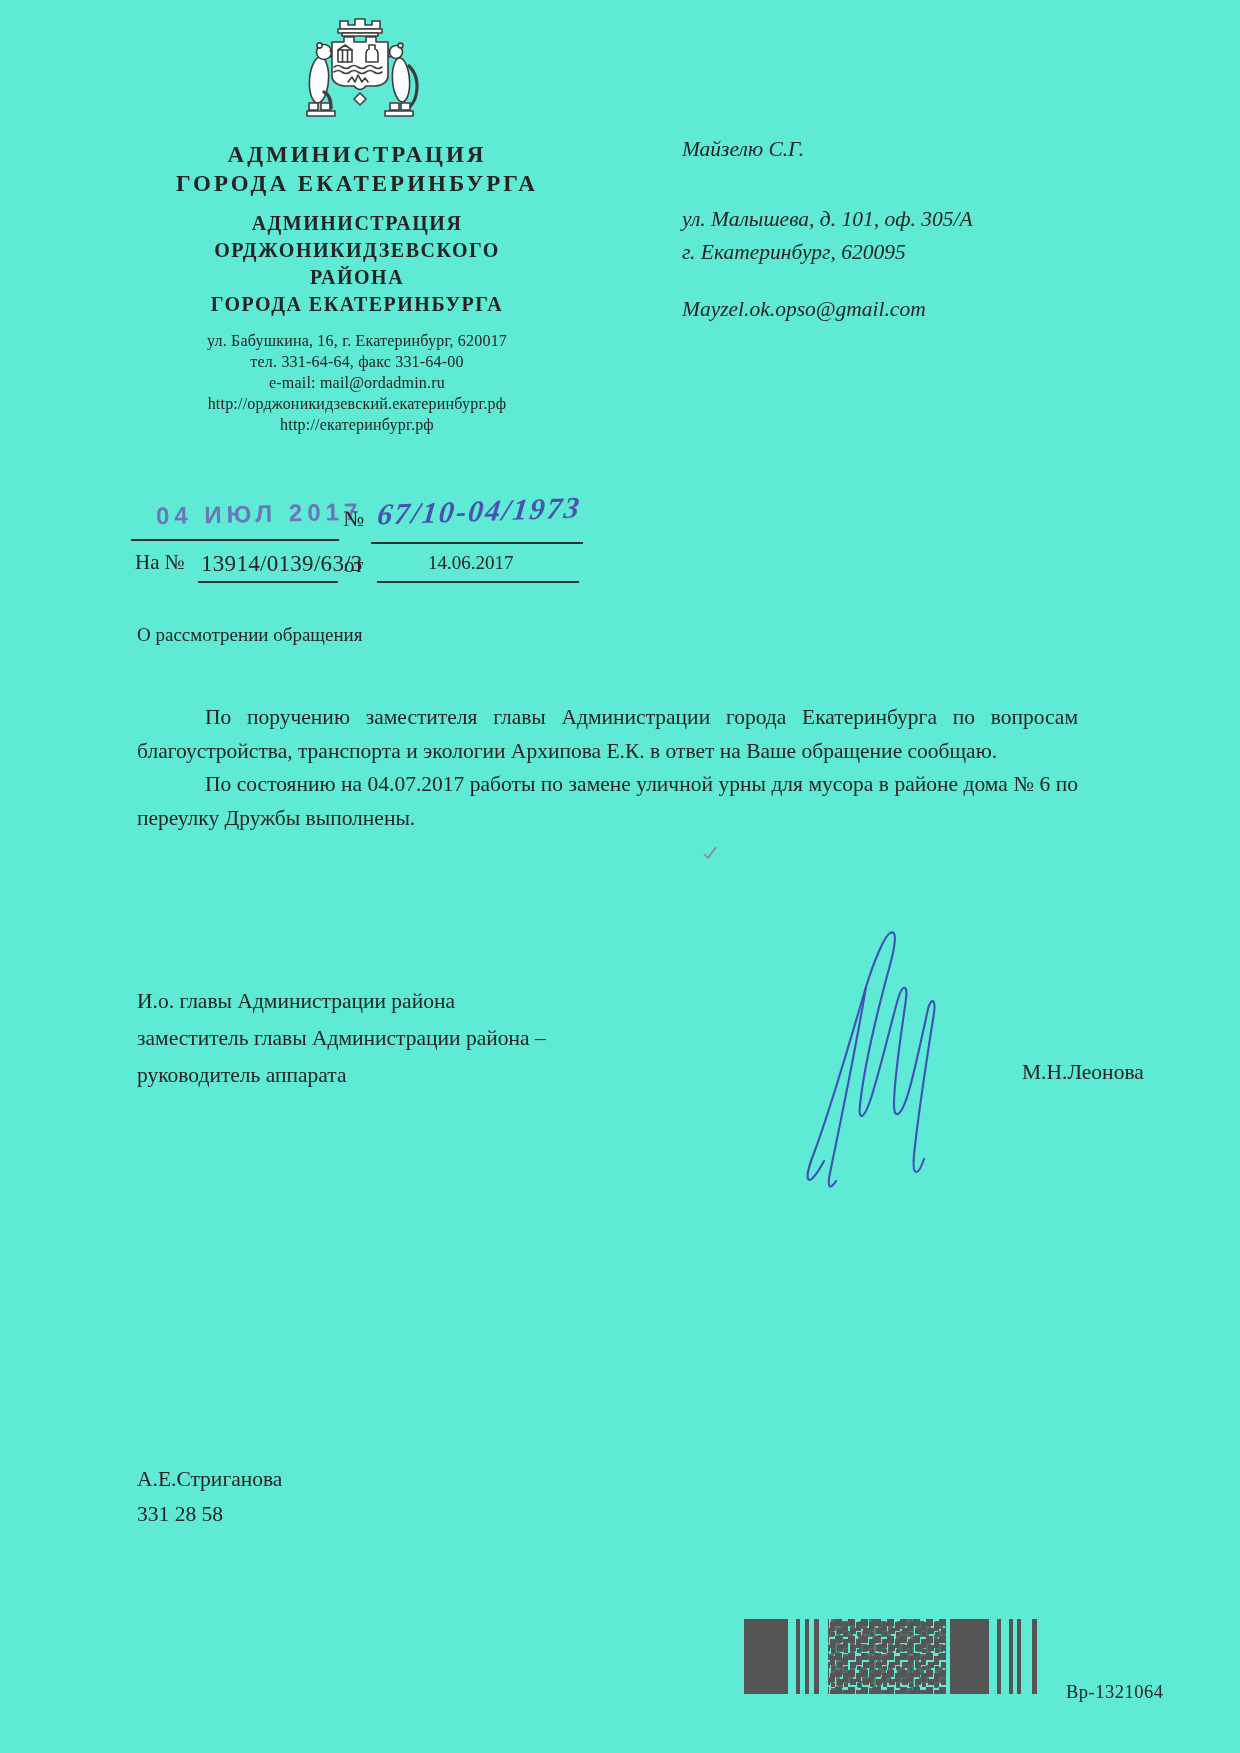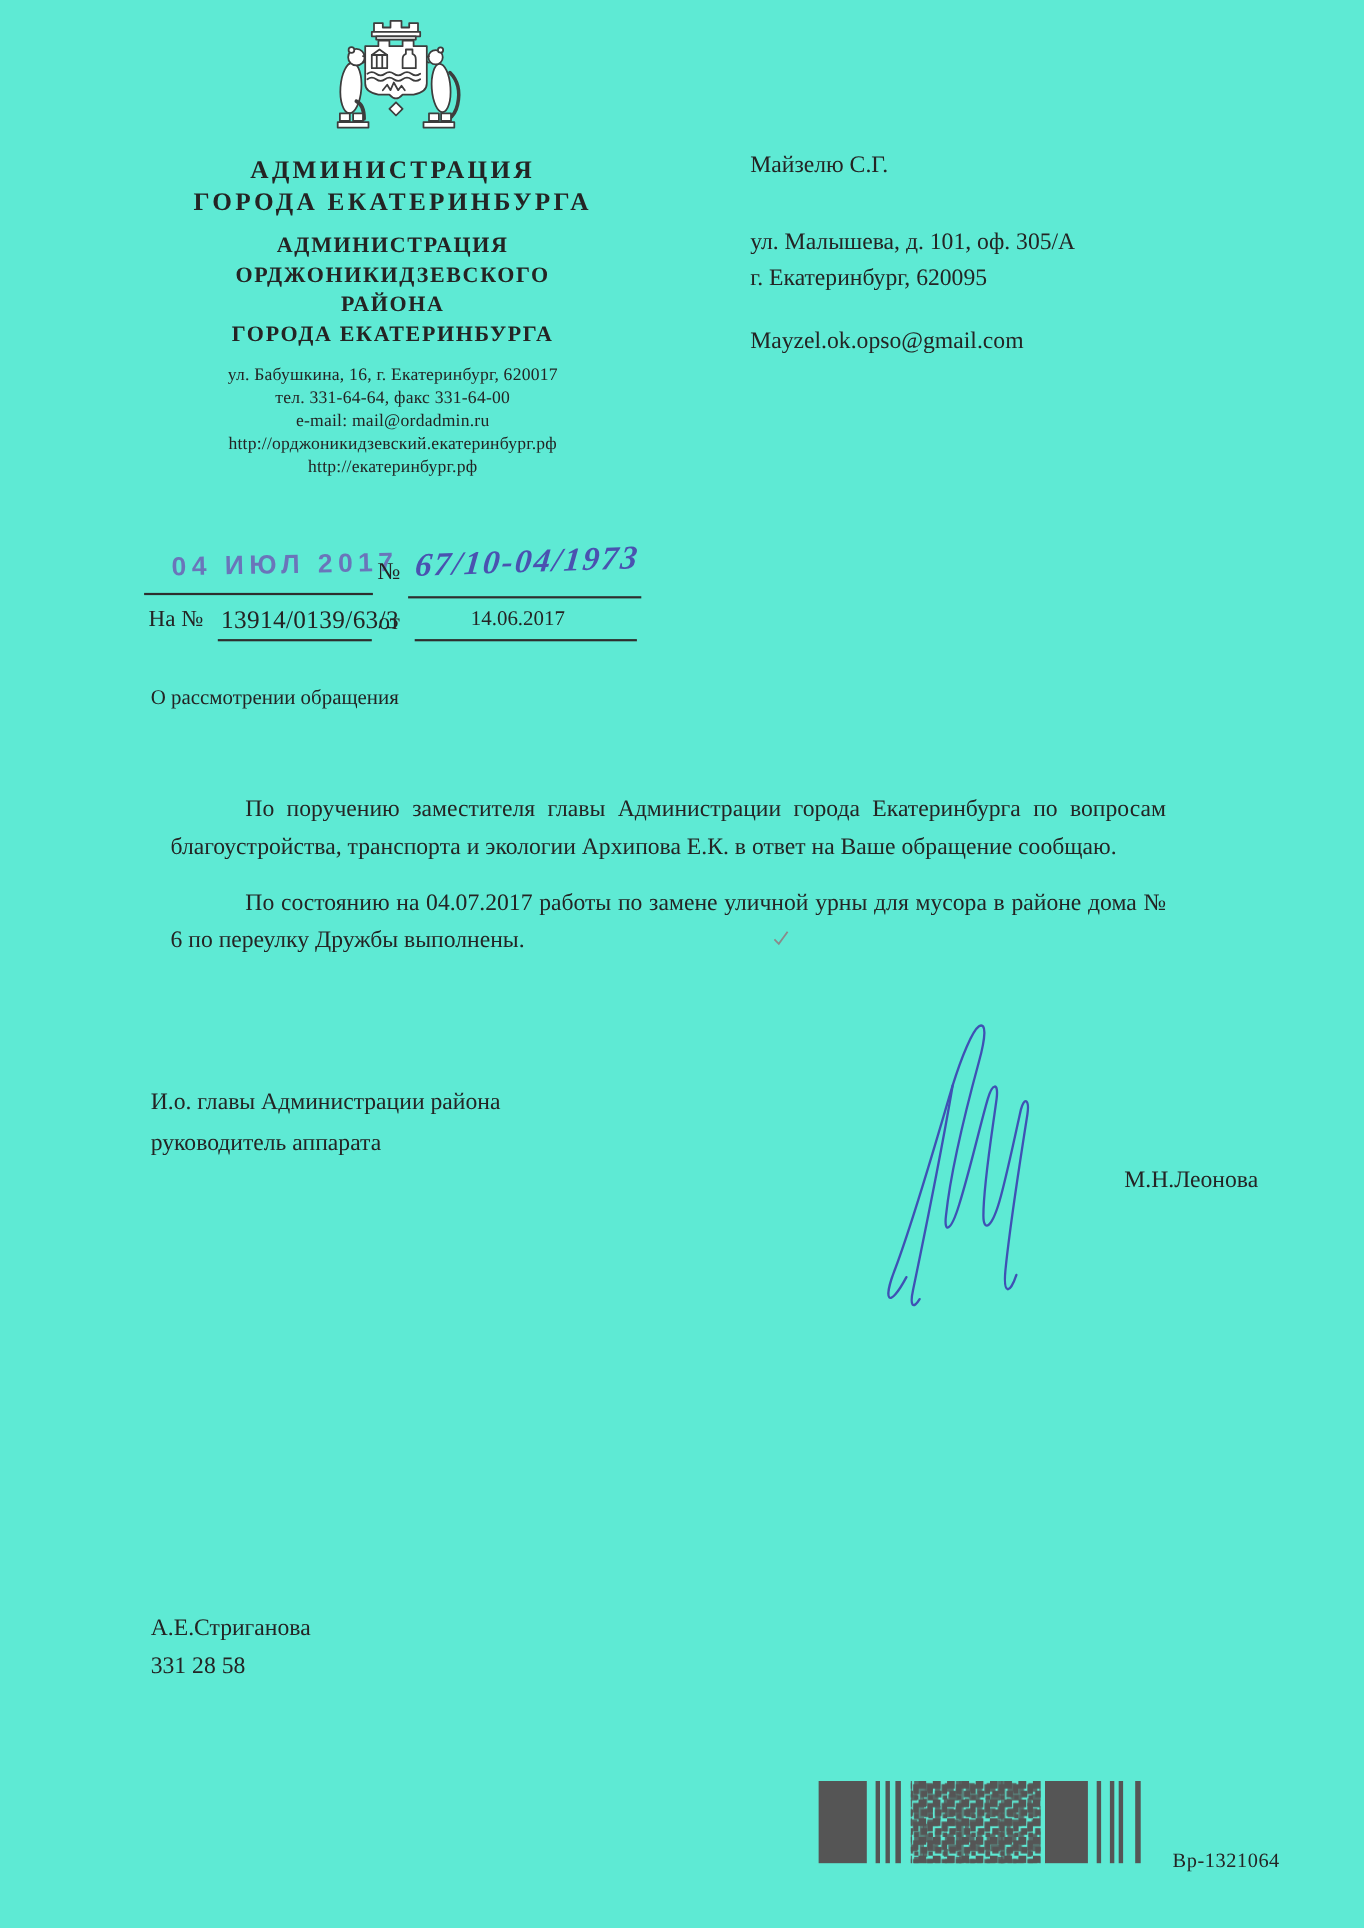--- a/index.html
+++ b/index.html
@@ -23,21 +23,21 @@
   
   .arms{position:absolute;left:298px;top:16px;width:124px;height:114px;}
   .lh{
     position:absolute;left:108px;top:140px;width:498px;
     text-align:center;
   }
   .lh .org{font-size:23px;font-weight:bold;letter-spacing:3px;line-height:29px;}
   .lh .dept{margin-top:12px;font-size:20px;font-weight:bold;letter-spacing:1.5px;line-height:27px;}
   .lh .contacts{margin-top:12px;font-size:16px;line-height:21px;letter-spacing:.2px;}
   
-  .recipient{position:absolute;left:682px;top:136px;width:420px;font-size:21.5px;line-height:33px;}
+  .recipient{position:absolute;left:682px;top:136px;width:420px;font-size:21.5px;line-height:33px;font-style:italic;}
   .recipient .name{line-height:27px;}
   .recipient .addr{margin-top:40px;}
   .recipient .mail{margin-top:24px;}
   
   .reg{position:absolute;left:0;top:0;width:1240px;}
   .stamp-date{
     position:absolute;left:156px;top:500px;
     font-family:"Liberation Sans", sans-serif;
     font-weight:bold;font-size:24px;letter-spacing:5px;
     color:var(--stamp-blue);opacity:.92;
@@ -59,21 +59,21 @@
   .ref-label{position:absolute;left:135px;top:550px;font-size:21px;}
   .ref-number{position:absolute;left:201px;top:551px;font-size:23px;letter-spacing:.3px;}
   .from-label{position:absolute;left:344px;top:553px;font-size:21px;}
   .ref-date{position:absolute;left:428px;top:552px;font-size:19px;}
   
   .subject{position:absolute;left:137px;top:624px;font-size:19px;}
   .body-text{
     position:absolute;left:137px;top:701px;width:941px;
     font-size:21.5px;line-height:33.6px;text-align:justify;
   }
-  .body-text p{margin:18px;text-indent:68px;}
+  .body-text p{margin:0;text-indent:68px;}
   
   .sign-block{position:absolute;left:137px;top:983px;font-size:21.5px;line-height:37px;}
   .signer-name{position:absolute;left:1022px;top:1060px;font-size:21.5px;white-space:nowrap;}
   .signature{position:absolute;left:800px;top:915px;width:150px;height:290px;}
   .scan-mark{position:absolute;left:702px;top:846px;width:16px;height:14px;}
   
   .executor{position:absolute;left:137px;top:1462px;font-size:21.5px;line-height:35px;}
   .barcode{position:absolute;left:744px;top:1619px;width:320px;height:75px;}
   .barcode-label{position:absolute;left:1066px;top:1682px;font-size:18.5px;letter-spacing:.5px;}
 </style>
@@ -169,20 +169,21 @@
     <p>По поручению заместителя главы Администрации города Екатеринбурга по вопросам благоустройства, транспорта и экологии Архипова Е.К. в ответ на Ваше обращение сообщаю.</p>
     <p>По состоянию на 04.07.2017 работы по замене уличной урны для мусора в районе дома № 6 по переулку Дружбы выполнены.</p>
   </div>
 
   <svg class="scan-mark" viewBox="0 0 16 14" fill="none" stroke="#8a8a8a" stroke-width="1.6">
     <path d="M2,8 L6,12 L14,1"></path>
   </svg>
 
   <div class="sign-block">
     <div>И.о. главы Администрации района</div>
+    <div>заместитель главы Администрации района –</div>
     <div>руководитель аппарата</div>
   </div>
 
   <svg class="signature" viewBox="0 0 150 290" fill="none" stroke="#3f51b4" stroke-width="2.1" stroke-linecap="round">
     <path d="M24,246 C8,276 2,268 14,238 C32,190 54,112 66,72 C74,46 84,22 90,18 C97,14 96,28 90,50 C78,94 64,152 60,190 C58,206 64,206 72,180 C82,148 92,104 98,84 C102,70 108,68 106,84 C102,114 94,162 94,190 C94,206 102,202 110,172 C116,150 124,112 128,94 C131,82 136,84 134,98 C128,136 118,200 114,240 C112,262 118,262 124,244"></path>
     <path d="M66,72 C58,120 42,200 30,258 C27,272 30,276 36,266"></path>
   </svg>
 
   <div class="signer-name">М.Н.Леонова</div>
 

